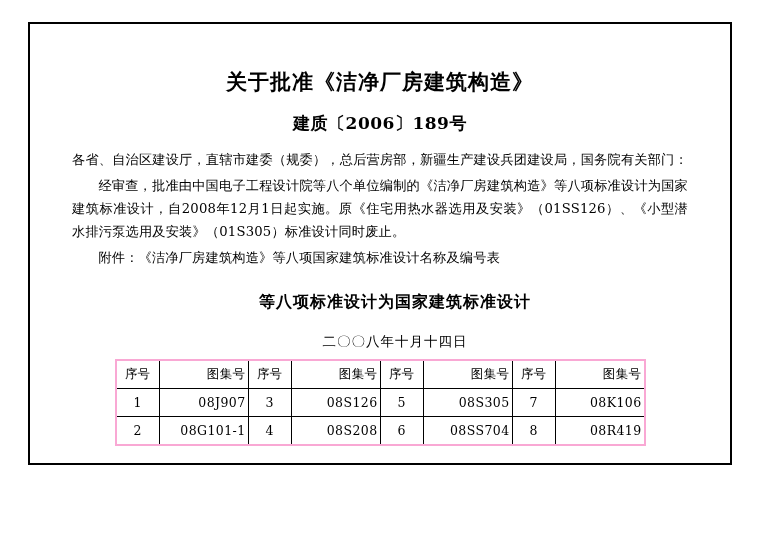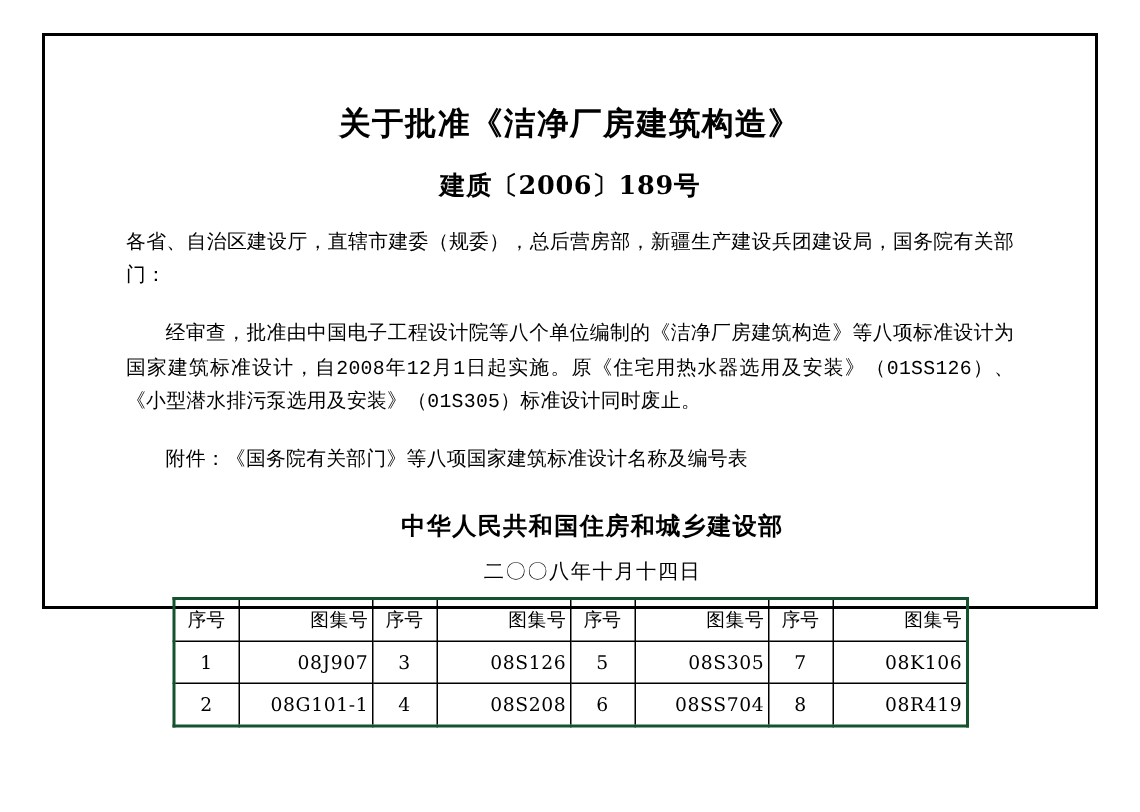--- a/index.html
+++ b/index.html
@@ -19,21 +19,21 @@
     width: 760px;
     height: 541px;
     box-sizing: border-box;
     background: #ffffff;
   }
   .frame {
     position: absolute;
     left: 28px;
     top: 22px;
     width: 704px;
-    height: 384px;
+    height: 443px;
     border: 2px solid #000;
     box-sizing: border-box;
   }
   .inner {
     position: absolute;
     left: 0;
     top: 0;
     width: 100%;
     height: 100%;
     box-sizing: border-box;
@@ -61,41 +61,40 @@
   }
   .body-text {
     margin-top: 14px;
     font-family: "DejaVu Serif", "Liberation Serif", serif;
     font-size: 13.2px;
     line-height: 1.72;
     text-align: justify;
     letter-spacing: 0.2px;
   }
   .body-text p {
-    margin: 16px;
-    font-family: Liberation Mono, monospace;
+    margin: 4px;
   }
   .indent2 {
     text-indent: 2em;
   }
   .signature {
     margin-top: 22px;
     text-align: center;
     padding-left: 30px;
   }
   .sig-org {
     font-family: "DejaVu Serif", "Liberation Serif", serif;
     font-size: 16px;
     font-weight: bold;
     letter-spacing: 1px;
   }
   .sig-date {
     font-family: "DejaVu Serif", "Liberation Serif", serif;
     font-size: 13.5px;
-    margin-top: 10px;
+    margin-top: 20px;
     letter-spacing: 1px;
   }
   .table-caption {
     margin-top: 16px;
     text-align: center;
     font-family: "DejaVu Serif", "Liberation Serif", serif;
     font-size: 13.5px;
     font-weight: bold;
     letter-spacing: 0.3px;
   }
@@ -120,44 +119,44 @@
   }
   table.atlas td.code {
     width: 84px;
     letter-spacing: 0.4px;
     text-align: right;
   }
   table.atlas tr.head td {
     font-weight: normal;
   }
   table.atlas {
-    border: 2px solid #14532d;
+    border: 2px solid #f9a8d4;
   }
 </style>
 </head>
 <body>
 
 <div class="page">
   <div class="frame">
     <div class="inner">
 
       <div class="title-block">
         <div class="title-line">关于批准《洁净厂房建筑构造》</div>
       </div>
 
       <div class="docnum">建质〔2006〕189号</div>
 
       <div class="body-text">
         <p>各省、自治区建设厅，直辖市建委（规委），总后营房部，新疆生产建设兵团建设局，国务院有关部门：</p>
         <p class="indent2">经审查，批准由中国电子工程设计院等八个单位编制的《洁净厂房建筑构造》等八项标准设计为国家建筑标准设计，自2008年12月1日起实施。原《住宅用热水器选用及安装》（01SS126）、《小型潜水排污泵选用及安装》（01S305）标准设计同时废止。</p>
-        <p class="indent2">附件：《国务院有关部门》等八项国家建筑标准设计名称及编号表</p>
+        <p class="indent2">附件：《洁净厂房建筑构造》等八项国家建筑标准设计名称及编号表</p>
       </div>
 
       <div class="signature">
-        <div class="sig-org">中华人民共和国住房和城乡建设部</div>
+        <div class="sig-org">等八项标准设计为国家建筑标准设计</div>
         <div class="sig-date">二〇〇八年十月十四日</div>
       </div>
 
 
       <div class="table-wrap">
         <table class="atlas">
           <tbody>
             <tr class="head">
               <td class="seq">序号</td>
               <td class="code">图集号</td>

